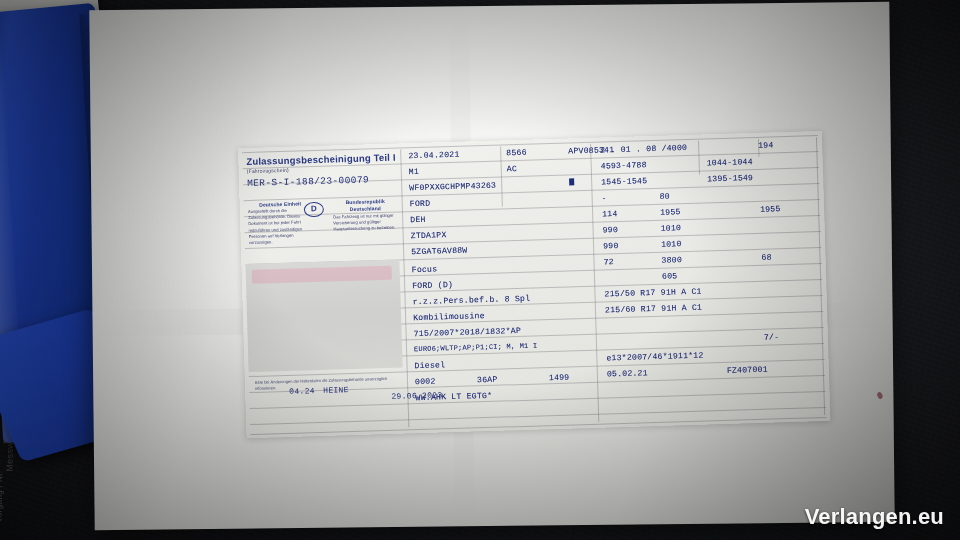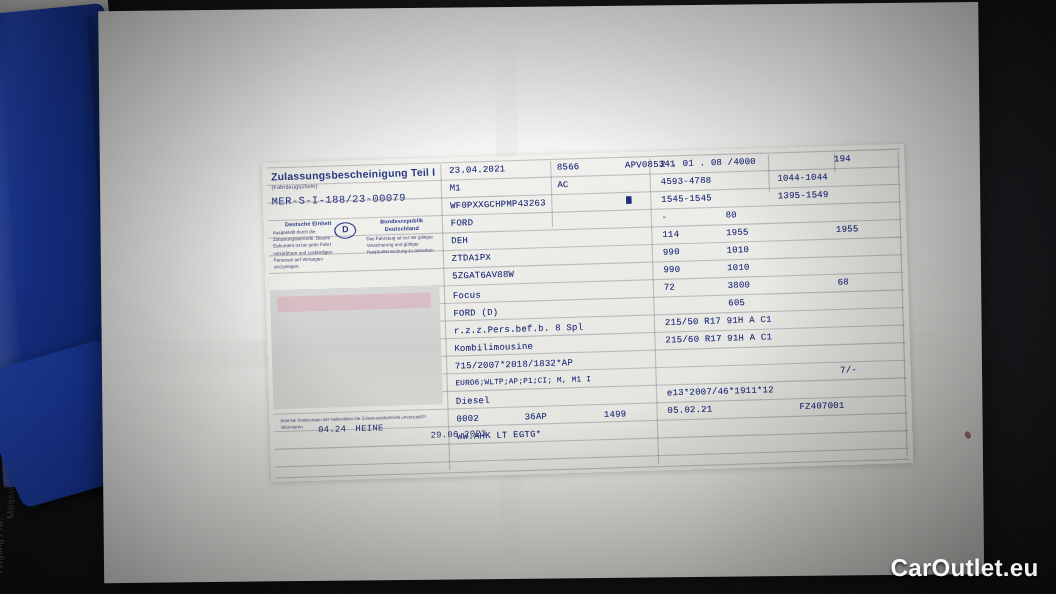--- a/index.html
+++ b/index.html
@@ -430,14 +430,14 @@
       <div class="fld" style="left:362px; top:216px;">e13*2007/46*1911*12</div>
       <div class="fld" style="left:362px; top:232px;">05.02.21</div>
       <div class="fld" style="left:482px; top:232px;">FZ407001</div>
     </div>
 
     <div class="ink-dot"></div>
   </div>
 
   <div class="bg-vignette"></div>
 
-  <div class="watermark">CarOutlet.eu</div>
+  <div class="watermark">Verlangen.eu</div>
 </div>
 
 </body></html>

